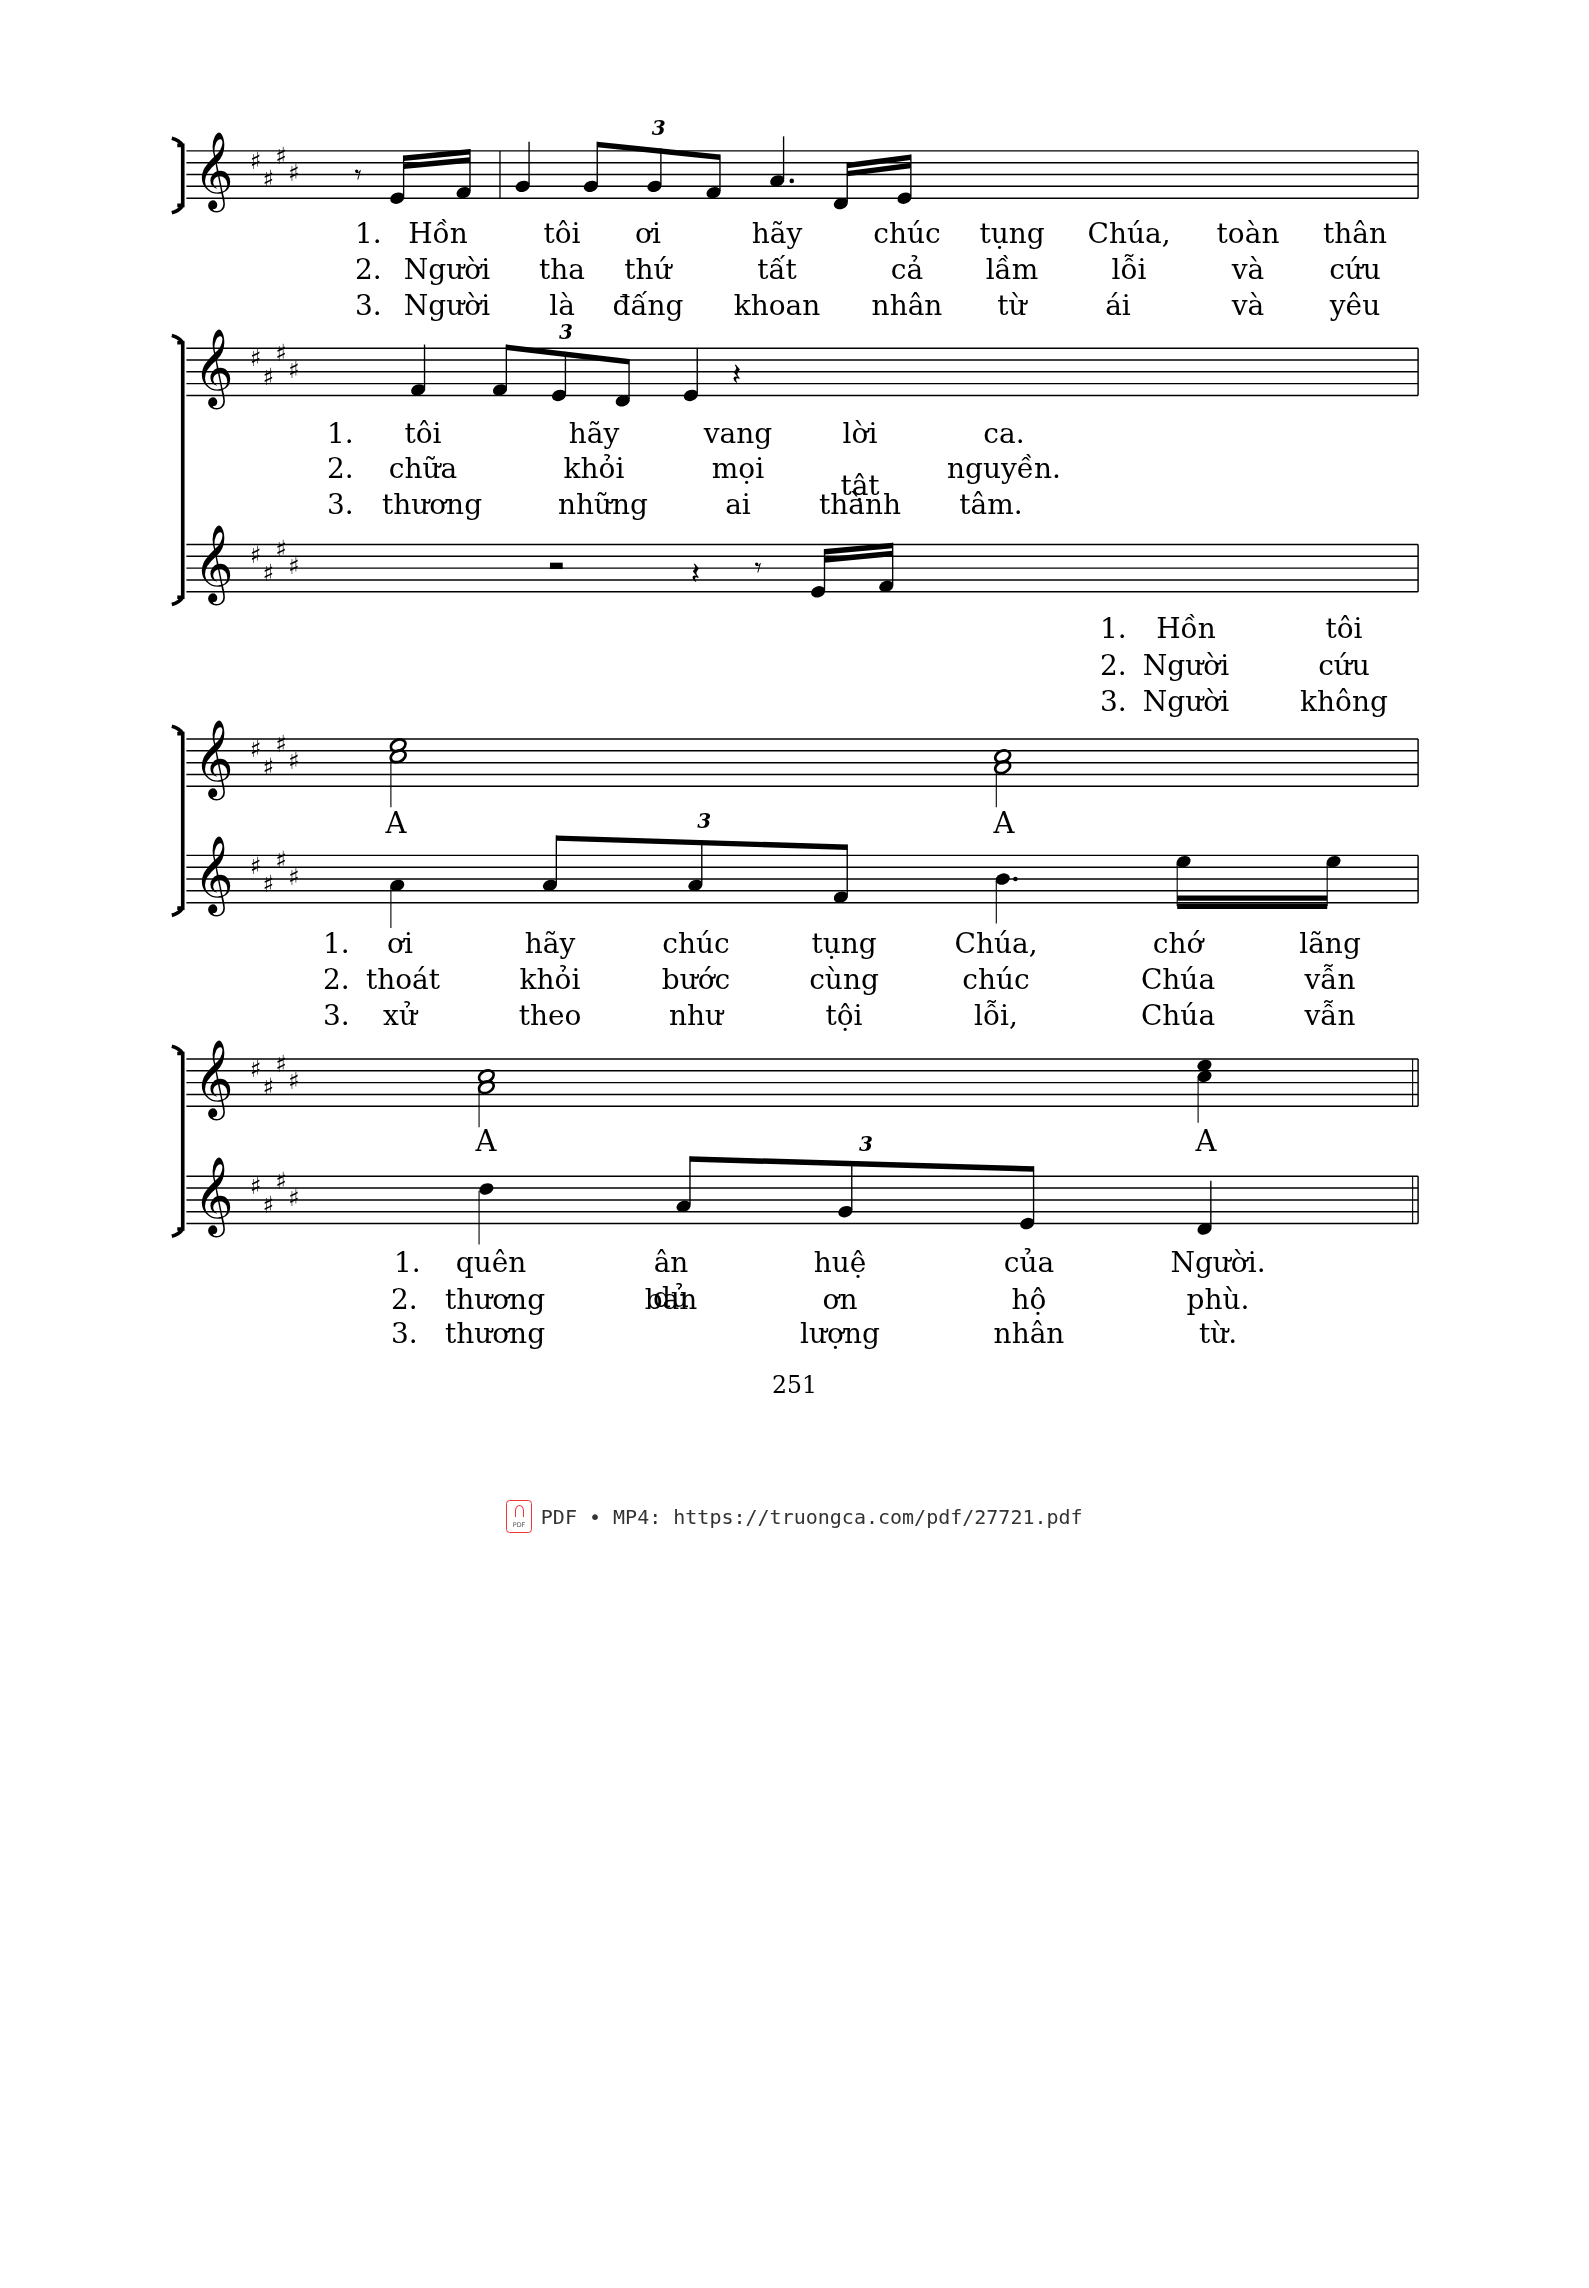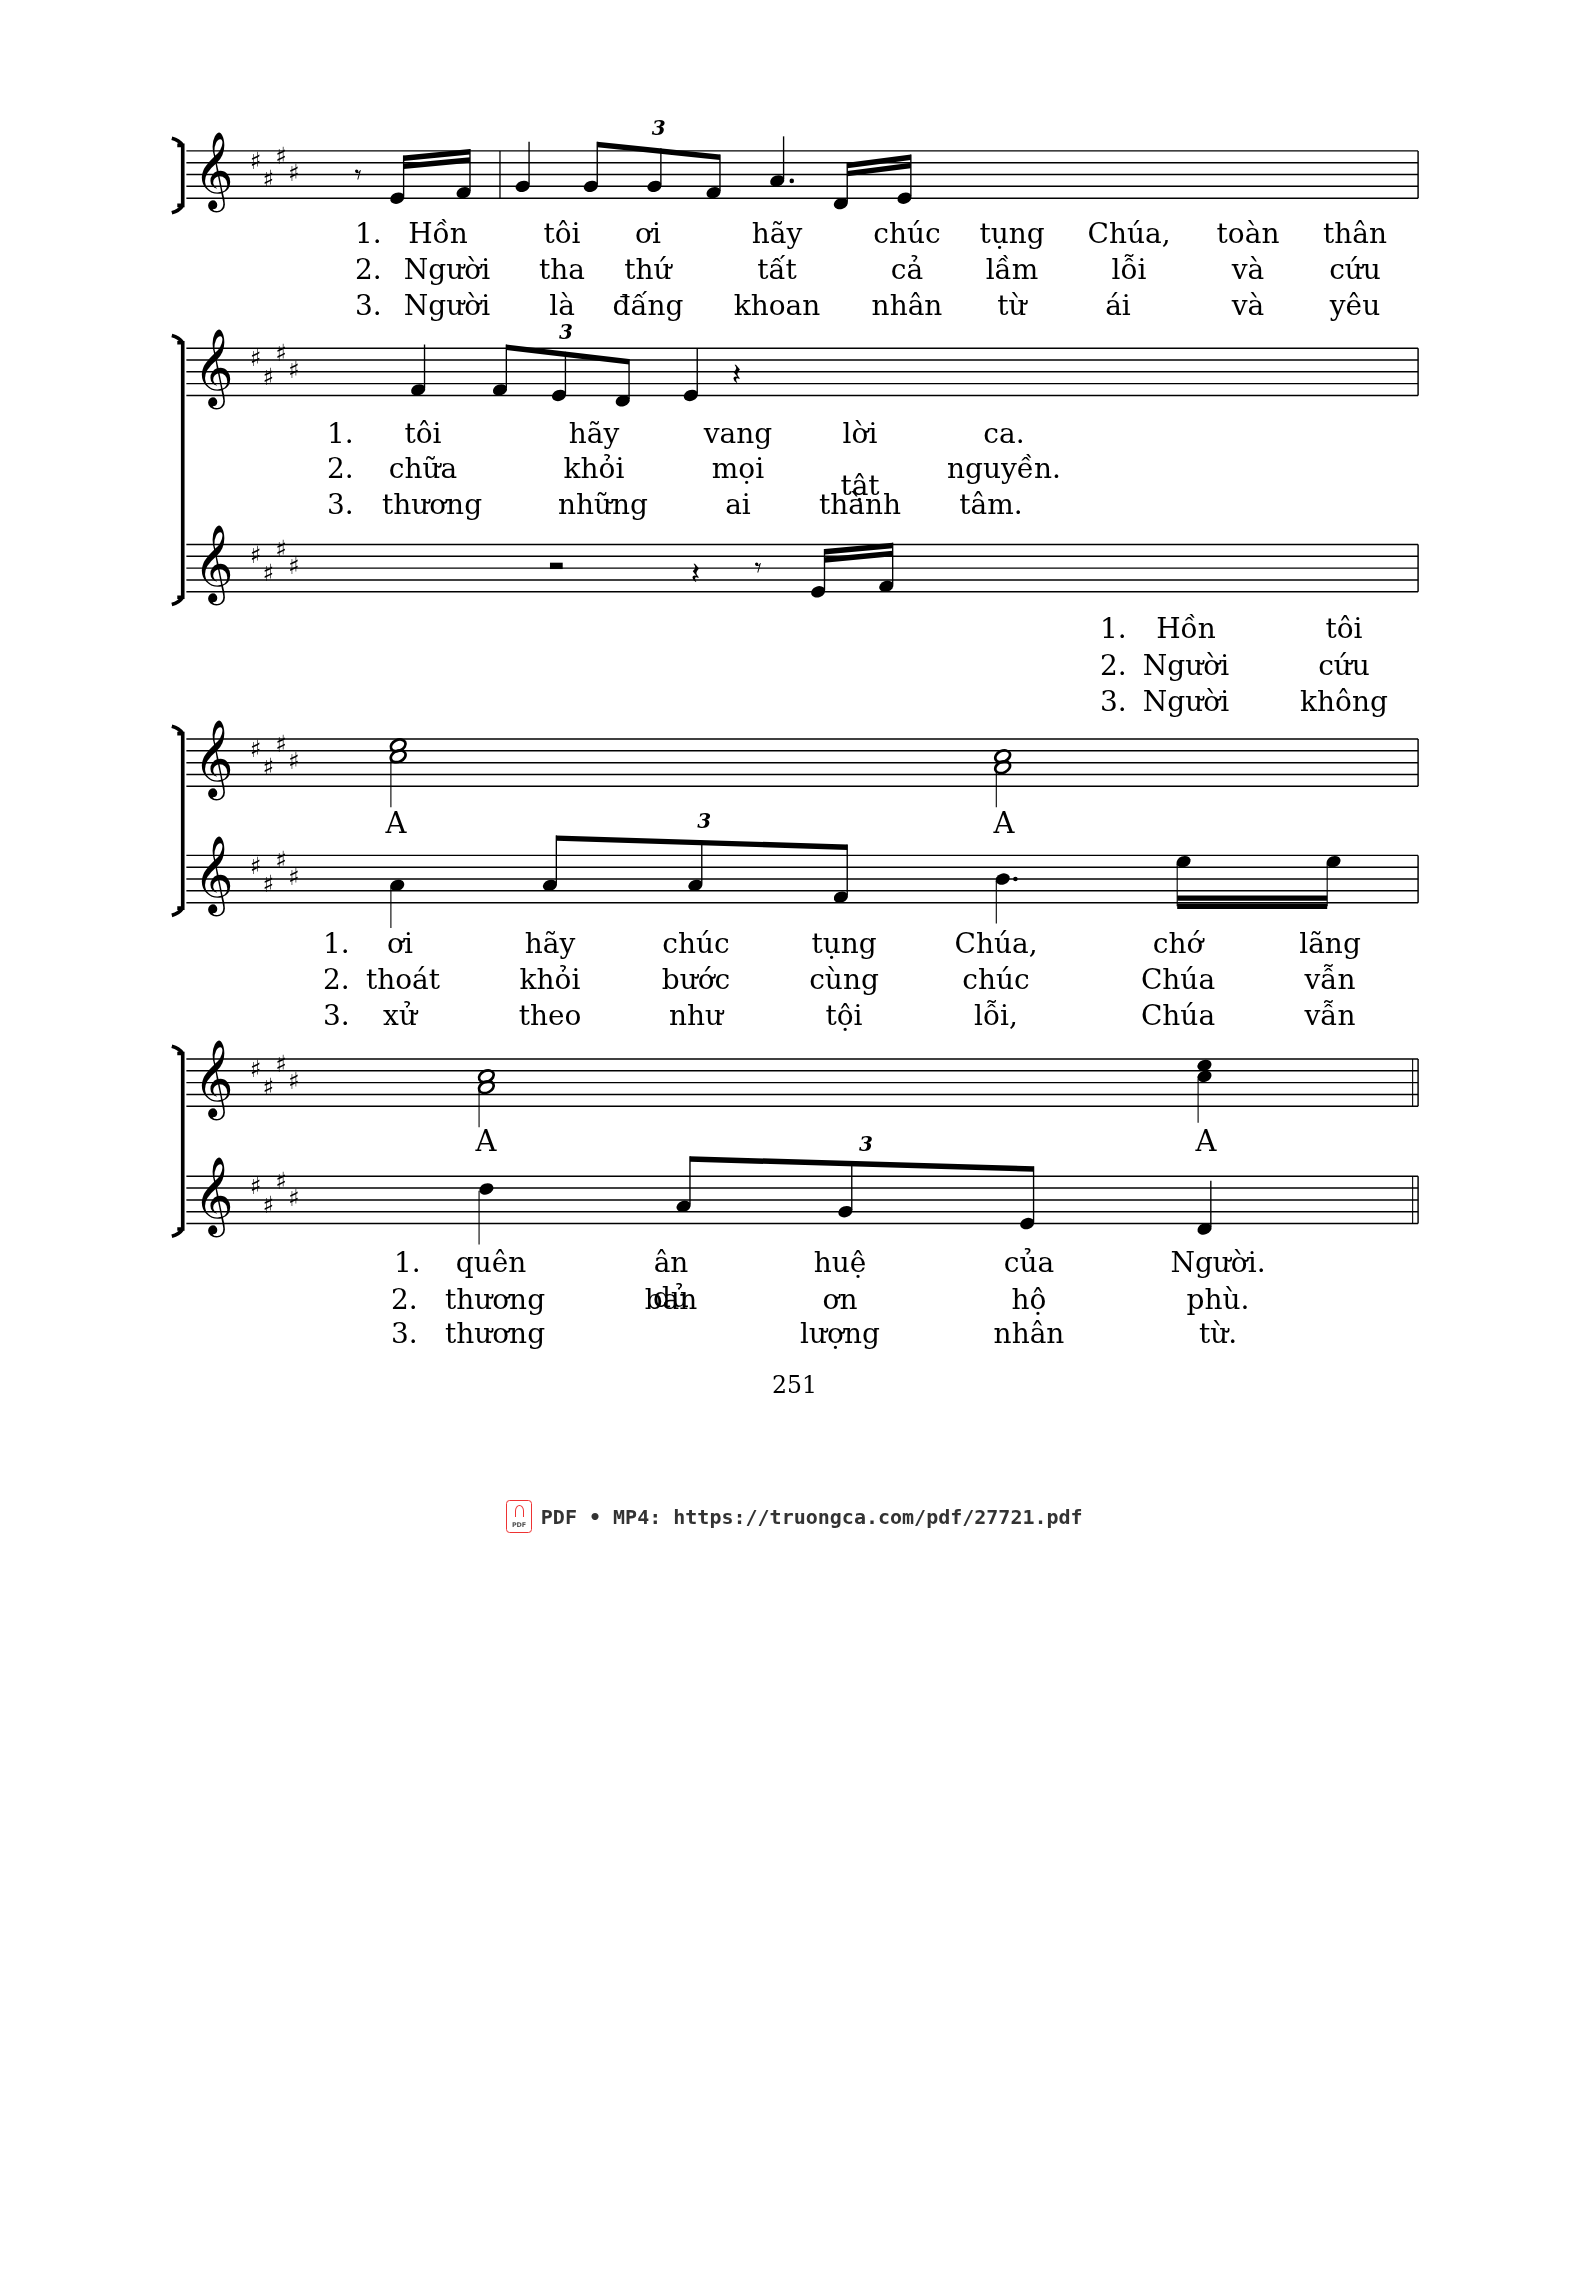--- a/index.html
+++ b/index.html
@@ -3,21 +3,21 @@
 <meta charset="utf-8">
 <style>
   html,body{margin:0;padding:0;background:#fff;}
   body{width:1589px;height:2288px;position:relative;overflow:hidden;font-family:"DejaVu Serif",serif;color:#000;}
   svg.score{position:absolute;left:0;top:0;}
   .lyr{position:absolute;font-family:"DejaVu Serif",serif;font-size:28px;line-height:1;white-space:nowrap;transform:translateX(-50%);}
   .lnum{transform:none;}
   .chord{position:absolute;font-family:"DejaVu Serif",serif;font-size:29px;transform:translateX(-50%);}
   .pageno{position:absolute;left:0;width:1589px;top:1371px;text-align:center;font-size:23.6px;font-family:"DejaVu Serif",serif;}
   .footer{position:absolute;top:1500px;left:0;width:1589px;text-align:center;}
-  .footer-inner{display:inline-flex;align-items:center;gap:9px;font-family:"DejaVu Sans Mono",monospace;font-size:20px;color:#333;font-weight:bold;}
+  .footer-inner{display:inline-flex;align-items:center;gap:9px;font-family:"DejaVu Sans Mono",monospace;font-size:20px;color:#333;}
   .pdf-icon{width:25.5px;height:33px;border:1.8px solid #e33;border-radius:3.6px;position:relative;box-sizing:border-box;background:#fff;}
   .pdf-icon span{position:absolute;bottom:2.7px;left:0;width:100%;text-align:center;font-size:6.4px;font-family:"DejaVu Sans",sans-serif;color:#555;}
   .pdf-icon i{position:absolute;top:3.6px;left:7.3px;width:7.3px;height:11px;border:1.8px solid #e33;border-radius:50% 50% 0 0;border-bottom:none;}
 </style>
 </head>
 <body>
 
 <svg class="score" width="1589" height="2288" viewBox="0 0 1748 2517">
   <defs>
 

